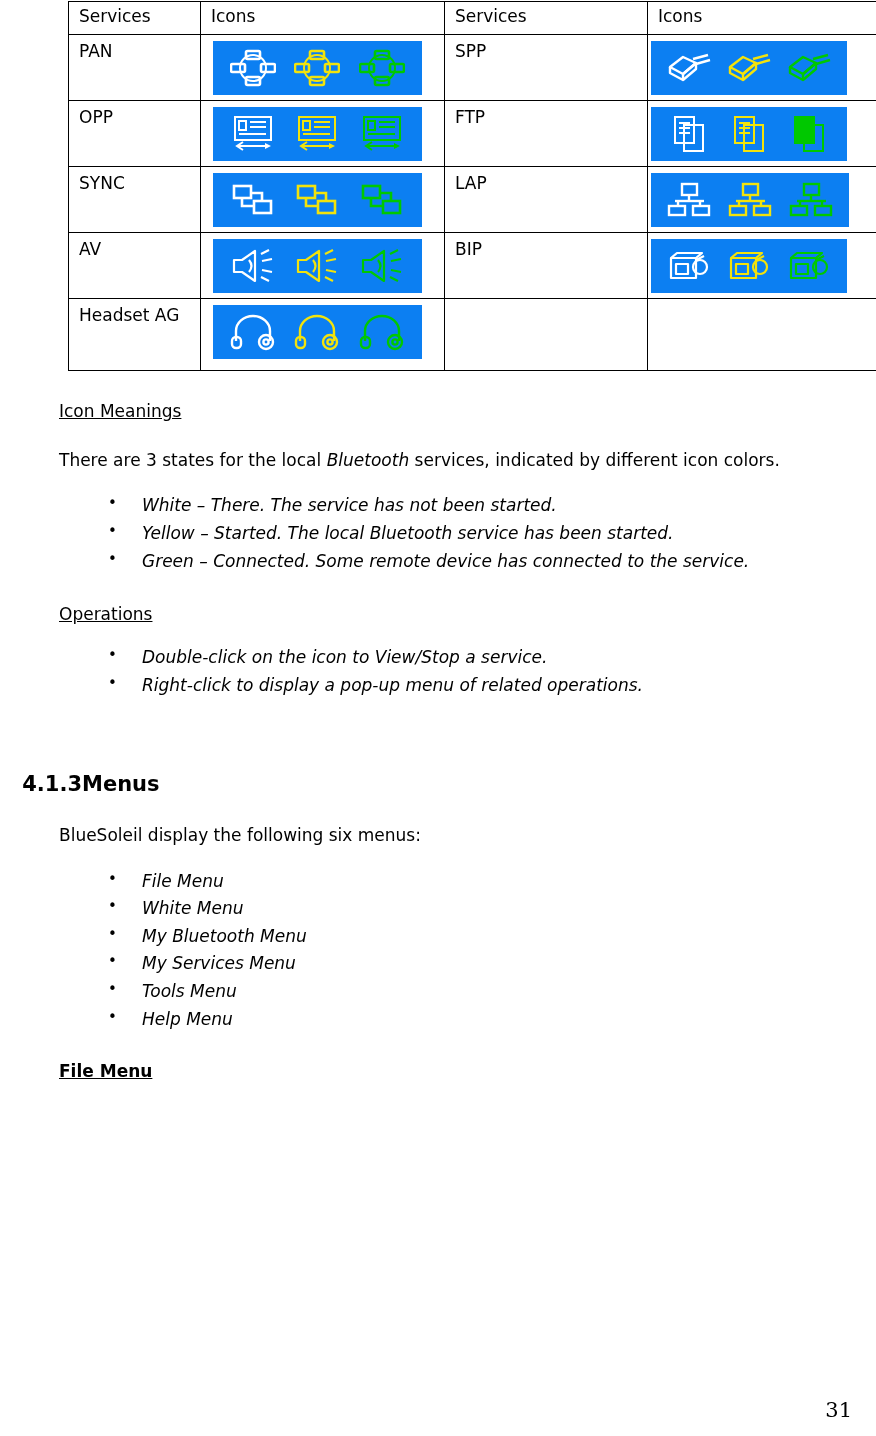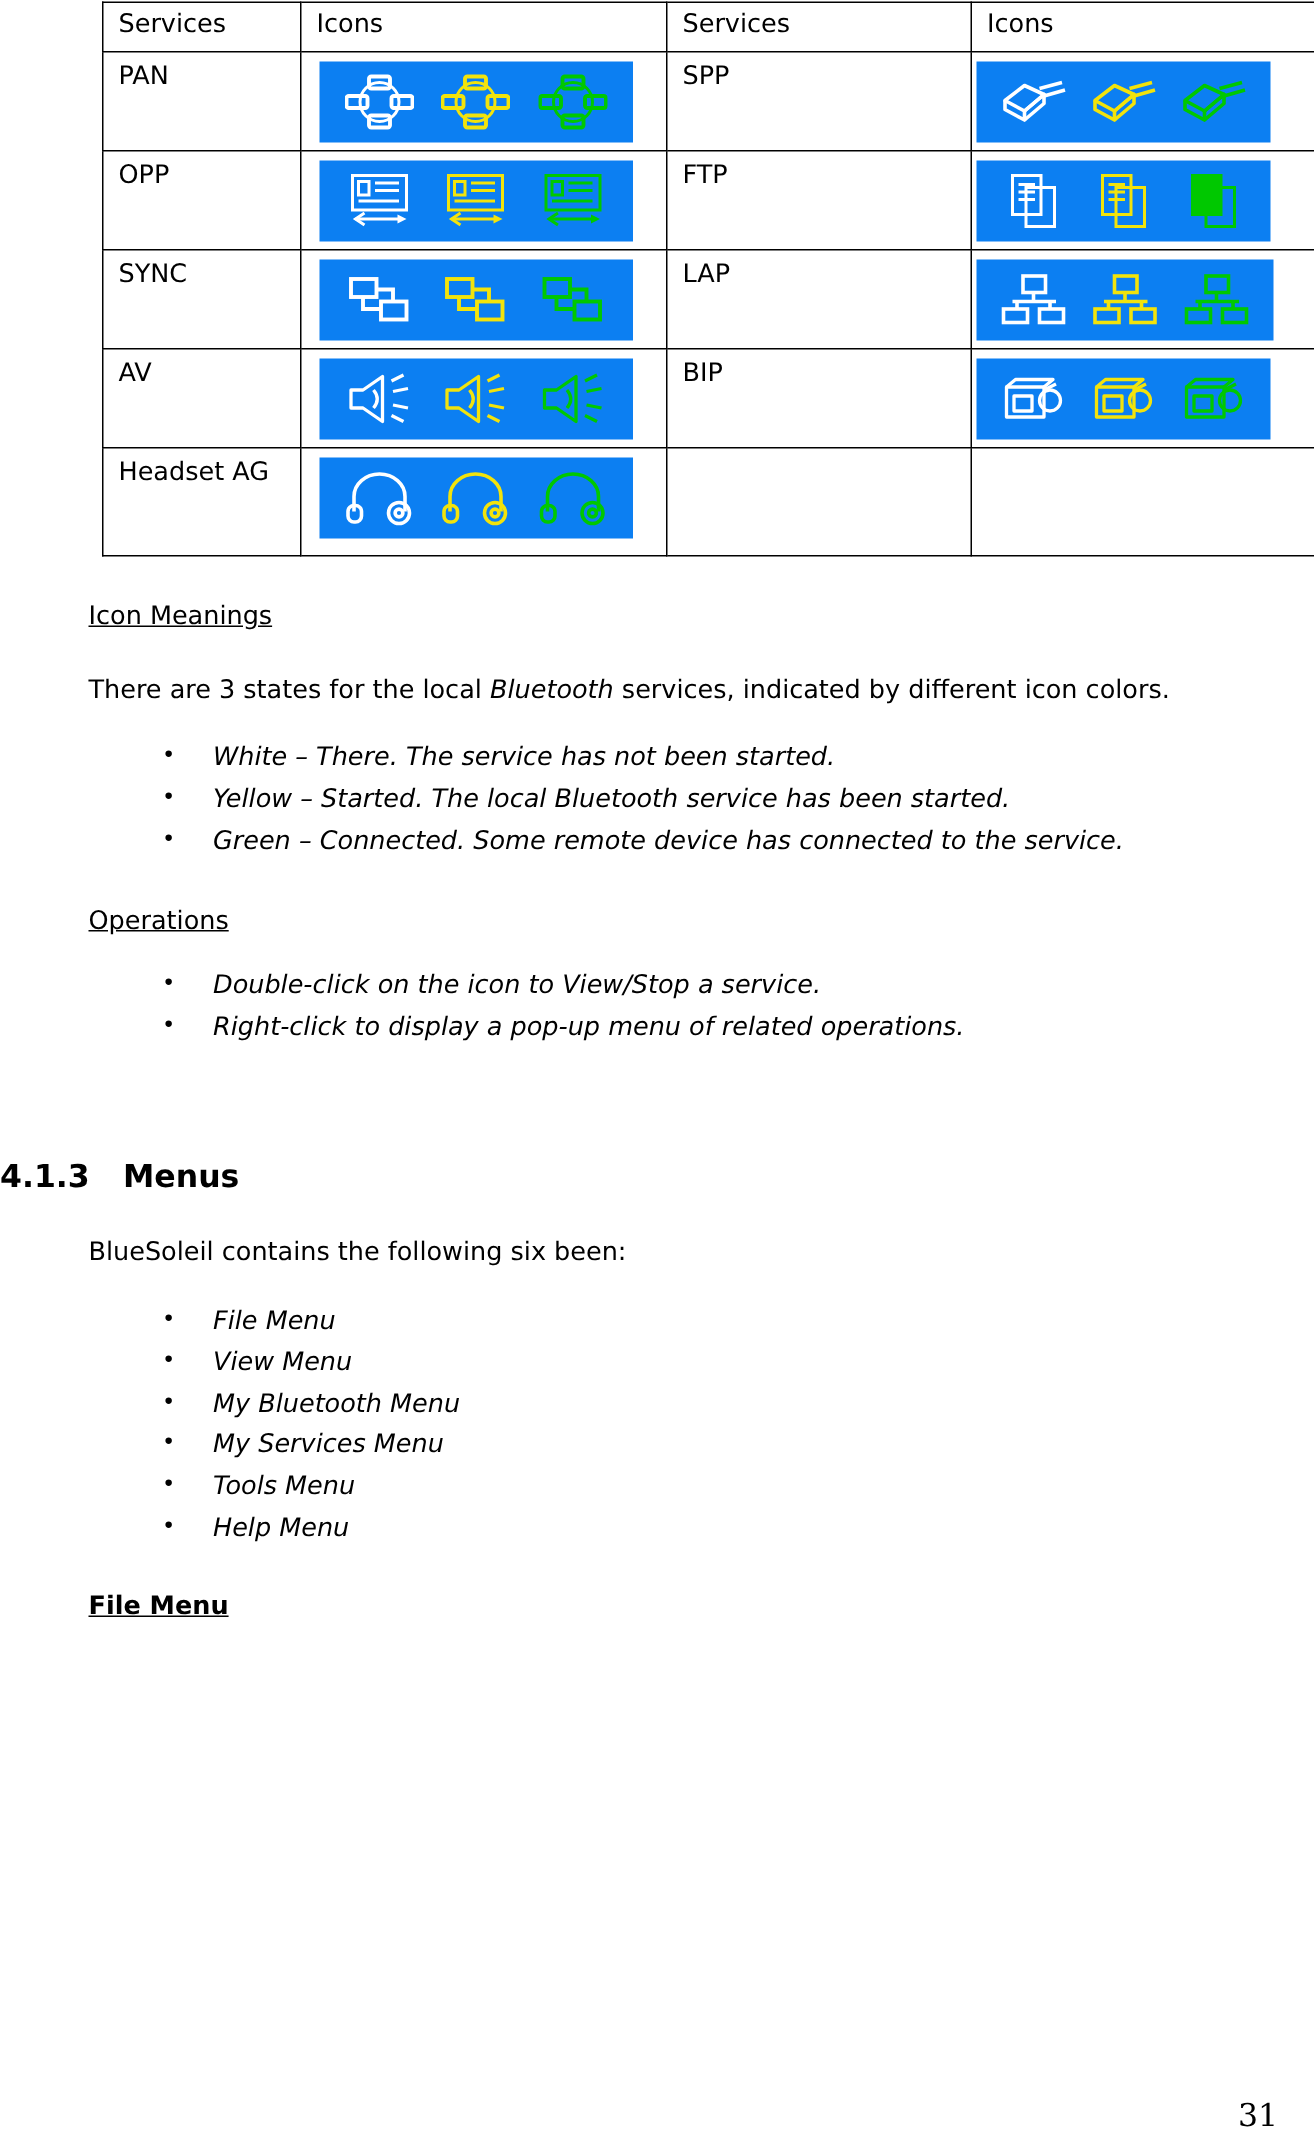--- a/index.html
+++ b/index.html
@@ -102,21 +102,21 @@
     font-size: 15px;
   }
 
   .h-section {
     font-size: 21px;
     font-weight: bold;
     margin: 0 0 0 0;
     padding-left: 0;
     line-height: 1.3;
   }
-  .h-section .num { display: inline-block; width: 82px; }
+  .h-section .num { display: inline-block; width: 82px; text-align: right; }
 
   .h-bold-underline {
     font-size: 17px;
     font-weight: bold;
     text-decoration: underline;
     margin: 28px 0 0 59px;
   }
 
   .pagenum {
     position: absolute;
@@ -478,25 +478,25 @@
 
   <ul class="blist">
     <li><span>Double-click on the icon to View/Stop a service.</span></li>
     <li><span>Right-click to display a pop-up menu of related operations.</span></li>
   </ul>
 
   <div style="height:72px"></div>
 
   <div class="h-section"><span class="num">4.1.3</span><span>Menus</span></div>
 
-  <p class="para">BlueSoleil contains the following six been:</p>
+  <p class="para">BlueSoleil display the following six menus:</p>
 
   <ul class="blist">
     <li><span>File Menu</span></li>
-    <li><span>View Menu</span></li>
+    <li><span>White Menu</span></li>
     <li><span>My Bluetooth Menu</span></li>
     <li><span>My Services Menu</span></li>
     <li><span>Tools Menu</span></li>
     <li><span>Help Menu</span></li>
   </ul>
 
   <div class="h-bold-underline">File Menu</div>
 </div>
 
 <div class="pagenum">31</div>

